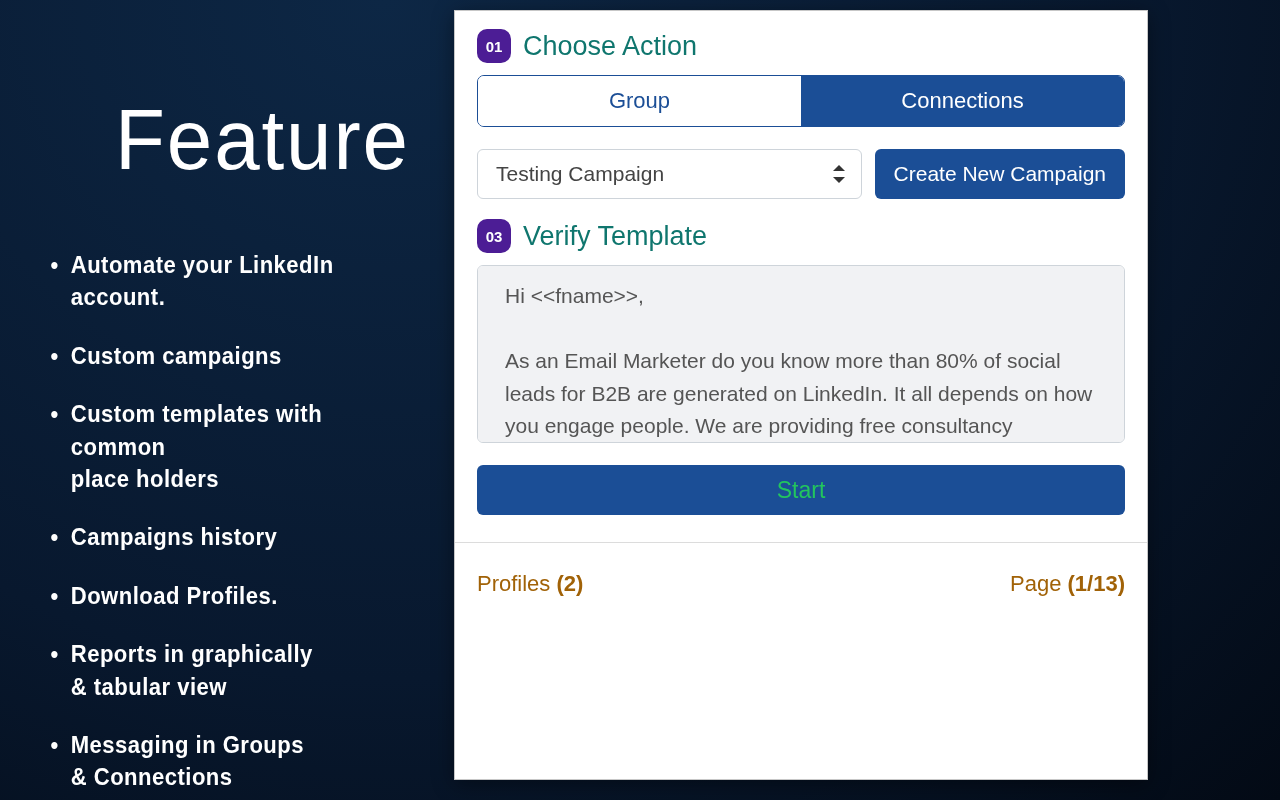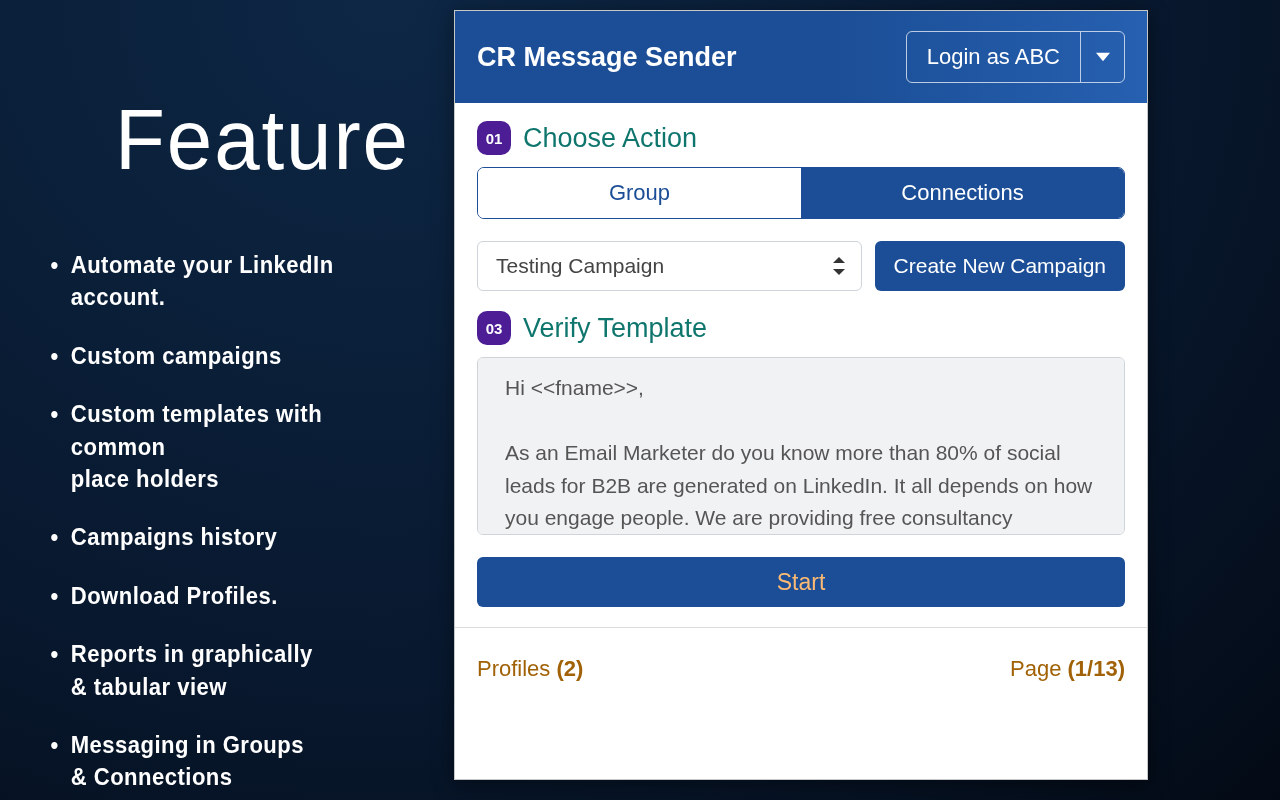--- a/index.html
+++ b/index.html
@@ -191,26 +191,26 @@
     resize: none;
     font-family: inherit;
     overflow-y: scroll;
     margin-bottom: 22px;
   }
 
   .start-btn {
     width: 100%;
     height: 50px;
     background: #1b4e96;
-    color: #fdba74;
+    color: #22c55e;
     border: none;
     border-radius: 6px;
     font-size: 23px;
     cursor: pointer;
-    margin-bottom: 20px;
+    margin-bottom: 27px;
   }
 
   .footer-row {
     border-top: 1px solid #dcdcdc;
     margin: 0 -22px;
     padding: 28px 22px 16px 22px;
     display: flex;
     justify-content: space-between;
     font-size: 22px;
     color: #a16207;
@@ -230,31 +230,20 @@
     <li>Campaigns history</li>
     <li>Download Profiles.</li>
     <li style="white-space: pre-line;">Reports in graphically
   &amp; tabular view</li>
     <li style="white-space: pre-line;">Messaging in Groups
   &amp; Connections</li>
   </ul>
 </div>
 
 <div class="panel">
-  <div class="panel-header">
-    <div class="title">CR Message Sender</div>
-    <div class="login-group">
-      <button class="login-btn">Login as ABC</button>
-      <button class="caret">
-        <svg viewBox="0 0 10 6">
-            <path d="M0 0l5 6 5-6z"></path>
-          </svg>
-      </button>
-    </div>
-  </div>
 
   <div class="panel-body">
 
     <div class="step-row">
       <div class="step-badge">01</div>
       <div class="step-label">Choose Action</div>
     </div>
 
     <div class="tab-group">
       <button class="tab">Group</button>

